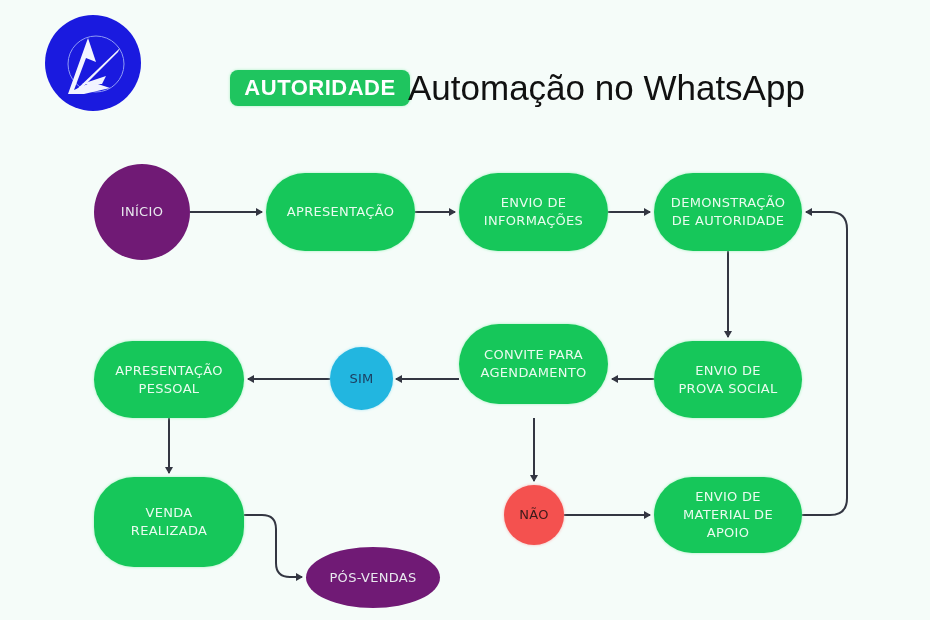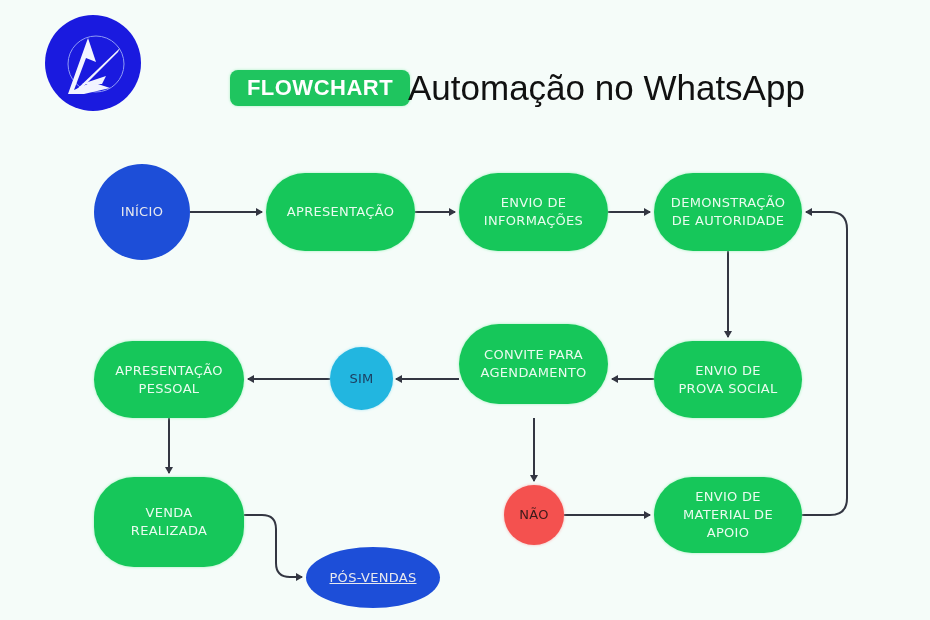--- a/index.html
+++ b/index.html
@@ -10,36 +10,36 @@
            border-radius:8px; color:#fff; font-family:"Liberation Sans", sans-serif; font-weight:bold;
            font-size:22px; display:flex; align-items:center; justify-content:center; letter-spacing:0.5px;
            box-shadow:0 0 3px #a6f0c2; }
   .title { position:absolute; left:408px; top:66px; font-family:"Liberation Sans", sans-serif;
            font-size:35px; color:#111; white-space:nowrap; line-height:44px; }
   svg.flow { position:absolute; left:0; top:0; }
   .node { position:absolute; display:flex; align-items:center; justify-content:center; text-align:center;
           color:#e9fbef; font-size:13px; line-height:18px; letter-spacing:0.3px; white-space:pre-line;
           box-sizing:border-box; }
   .pill { background:#16c75a; border-radius:40px; box-shadow:0 0 3px #9ef0bb; }
-  .dark { background:#1d4ed8; color:#e8e9ee; border-radius:50%; }
+  .dark { background:#701a75; color:#e8e9ee; border-radius:50%; }
   .sim { background:#22b6e0; color:#1d3e60; border-radius:50%; box-shadow:0 0 3px #a6e4f5; }
   .nao { background:#f4514f; color:#3a1a1a; border-radius:50%; box-shadow:0 0 3px #f7b1b0; }
 </style>
 </head>
 <body>
 
 <svg class="logo" viewBox="0 0 98 98">
   <circle cx="49" cy="49" r="48" fill="#1a1adf"></circle>
   <circle cx="52" cy="50" r="28" fill="none" stroke="#8f9bf5" stroke-width="1"></circle>
   <path d="M44 24 L52 48 L42 44 L30 76 L48 68 L66 74 L40 80 L24 80 Z" fill="#f2f4ff"></path>
   <path d="M30 78 L76 34 L74 38 L34 78 Z" fill="#f2f4ff"></path>
   <path d="M38 70 L62 62 L58 70 Z" fill="#f2f4ff"></path>
 </svg>
 
-<div class="badge">FLOWCHART</div>
+<div class="badge">AUTORIDADE</div>
 <div class="title">Automação no WhatsApp</div>
 
 <svg class="flow" width="930" height="620">
   <defs>
     <marker id="arr" markerWidth="8" markerHeight="8" refX="6" refY="4" orient="auto" markerUnits="userSpaceOnUse">
       <path d="M0,0 L7,4 L0,8 Z" fill="#333642"></path>
     </marker>
   </defs>
   <g stroke="#333642" stroke-width="2" fill="none">
     <path d="M190 212 H262" marker-end="url(#arr)"></path>
@@ -65,17 +65,17 @@
 DE AUTORIDADE</div>
 <div class="node pill" style="left:654px;top:341px;width:148px;height:77px;">ENVIO DE
 PROVA SOCIAL</div>
 <div class="node pill" style="left:459px;top:324px;width:149px;height:80px;">CONVITE PARA
 AGENDAMENTO</div>
 <div class="node sim" style="left:330px;top:347px;width:63px;height:63px;">SIM</div>
 <div class="node pill" style="left:94px;top:341px;width:150px;height:77px;">APRESENTAÇÃO
 PESSOAL</div>
 <div class="node pill" style="left:94px;top:477px;width:150px;height:90px;">VENDA
 REALIZADA</div>
-<div class="node dark" style="left:306px;top:547px;width:134px;height:61px;border-radius:50%;text-decoration:underline;">PÓS-VENDAS</div>
+<div class="node dark" style="left:306px;top:547px;width:134px;height:61px;border-radius:50%;">PÓS-VENDAS</div>
 <div class="node nao" style="left:504px;top:485px;width:60px;height:60px;">NÃO</div>
 <div class="node pill" style="left:654px;top:477px;width:148px;height:76px;">ENVIO DE
 MATERIAL DE
 APOIO</div>
 
 </body></html>

